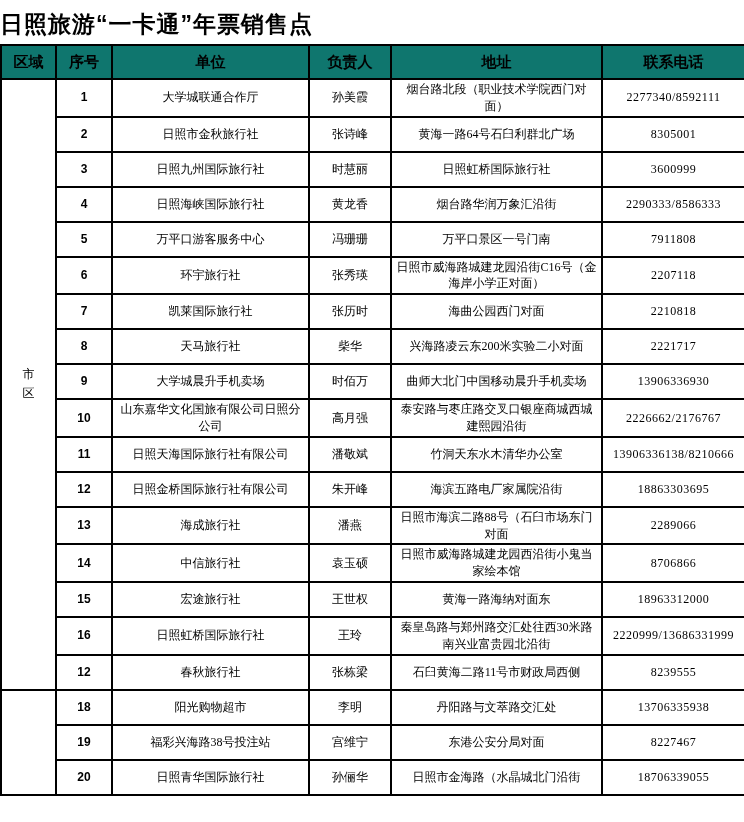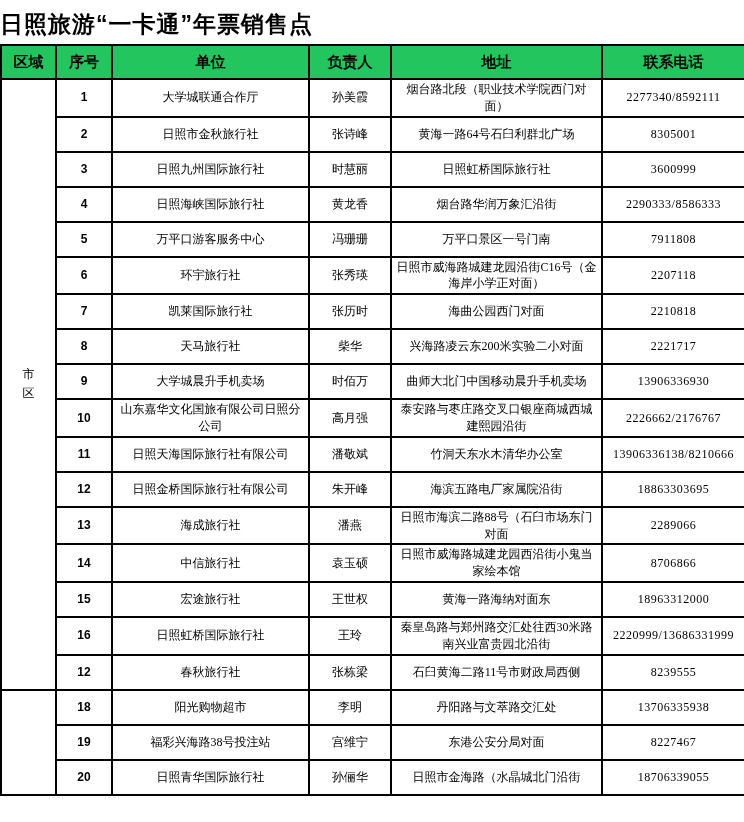--- a/index.html
+++ b/index.html
@@ -24,21 +24,21 @@
     letter-spacing: 1px;
     color: #000000;
     font-family: "Liberation Sans", sans-serif;
   }
   table.sales {
     width: 744px;
     border-collapse: collapse;
     table-layout: fixed;
   }
   table.sales th {
-    background: #22c55e;
+    background: #0f766e;
     border: 2px solid #000000;
     height: 32px;
     font-size: 15px;
     font-weight: bold;
     color: #000000;
     font-family: "Liberation Sans", sans-serif;
     padding: 0 2px;
   }
   table.sales td {
     border: 2px solid #000000;

